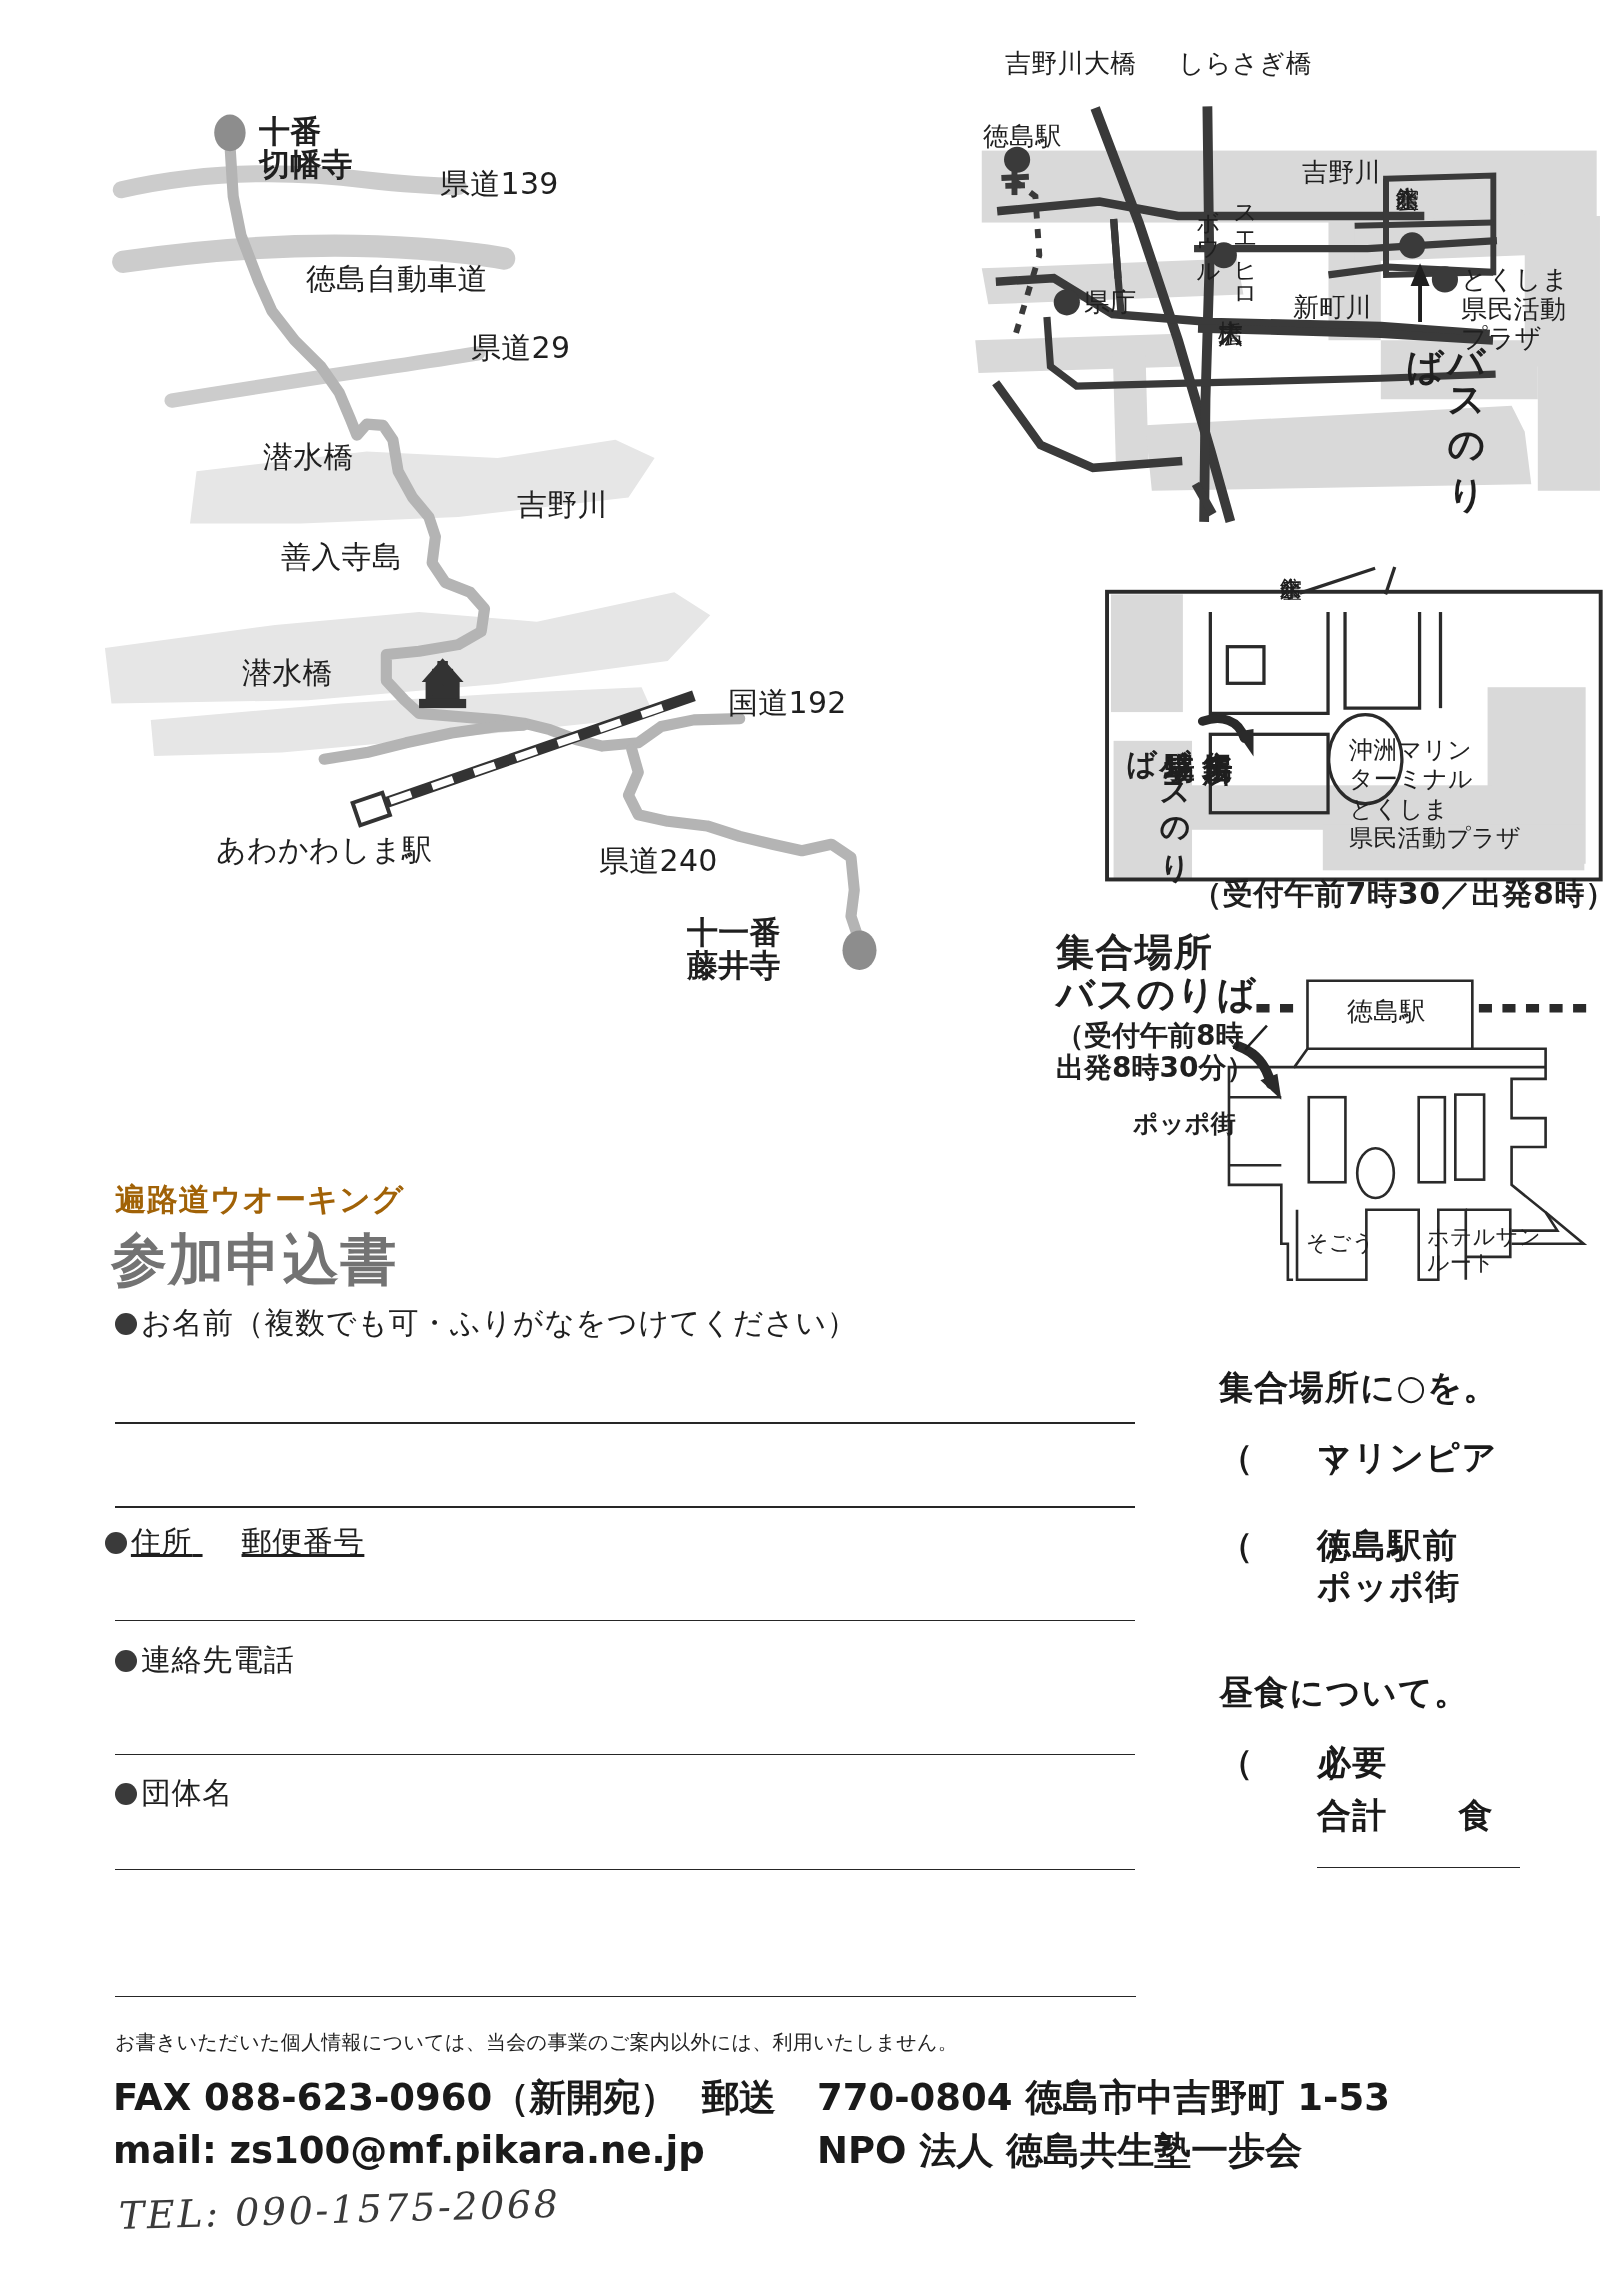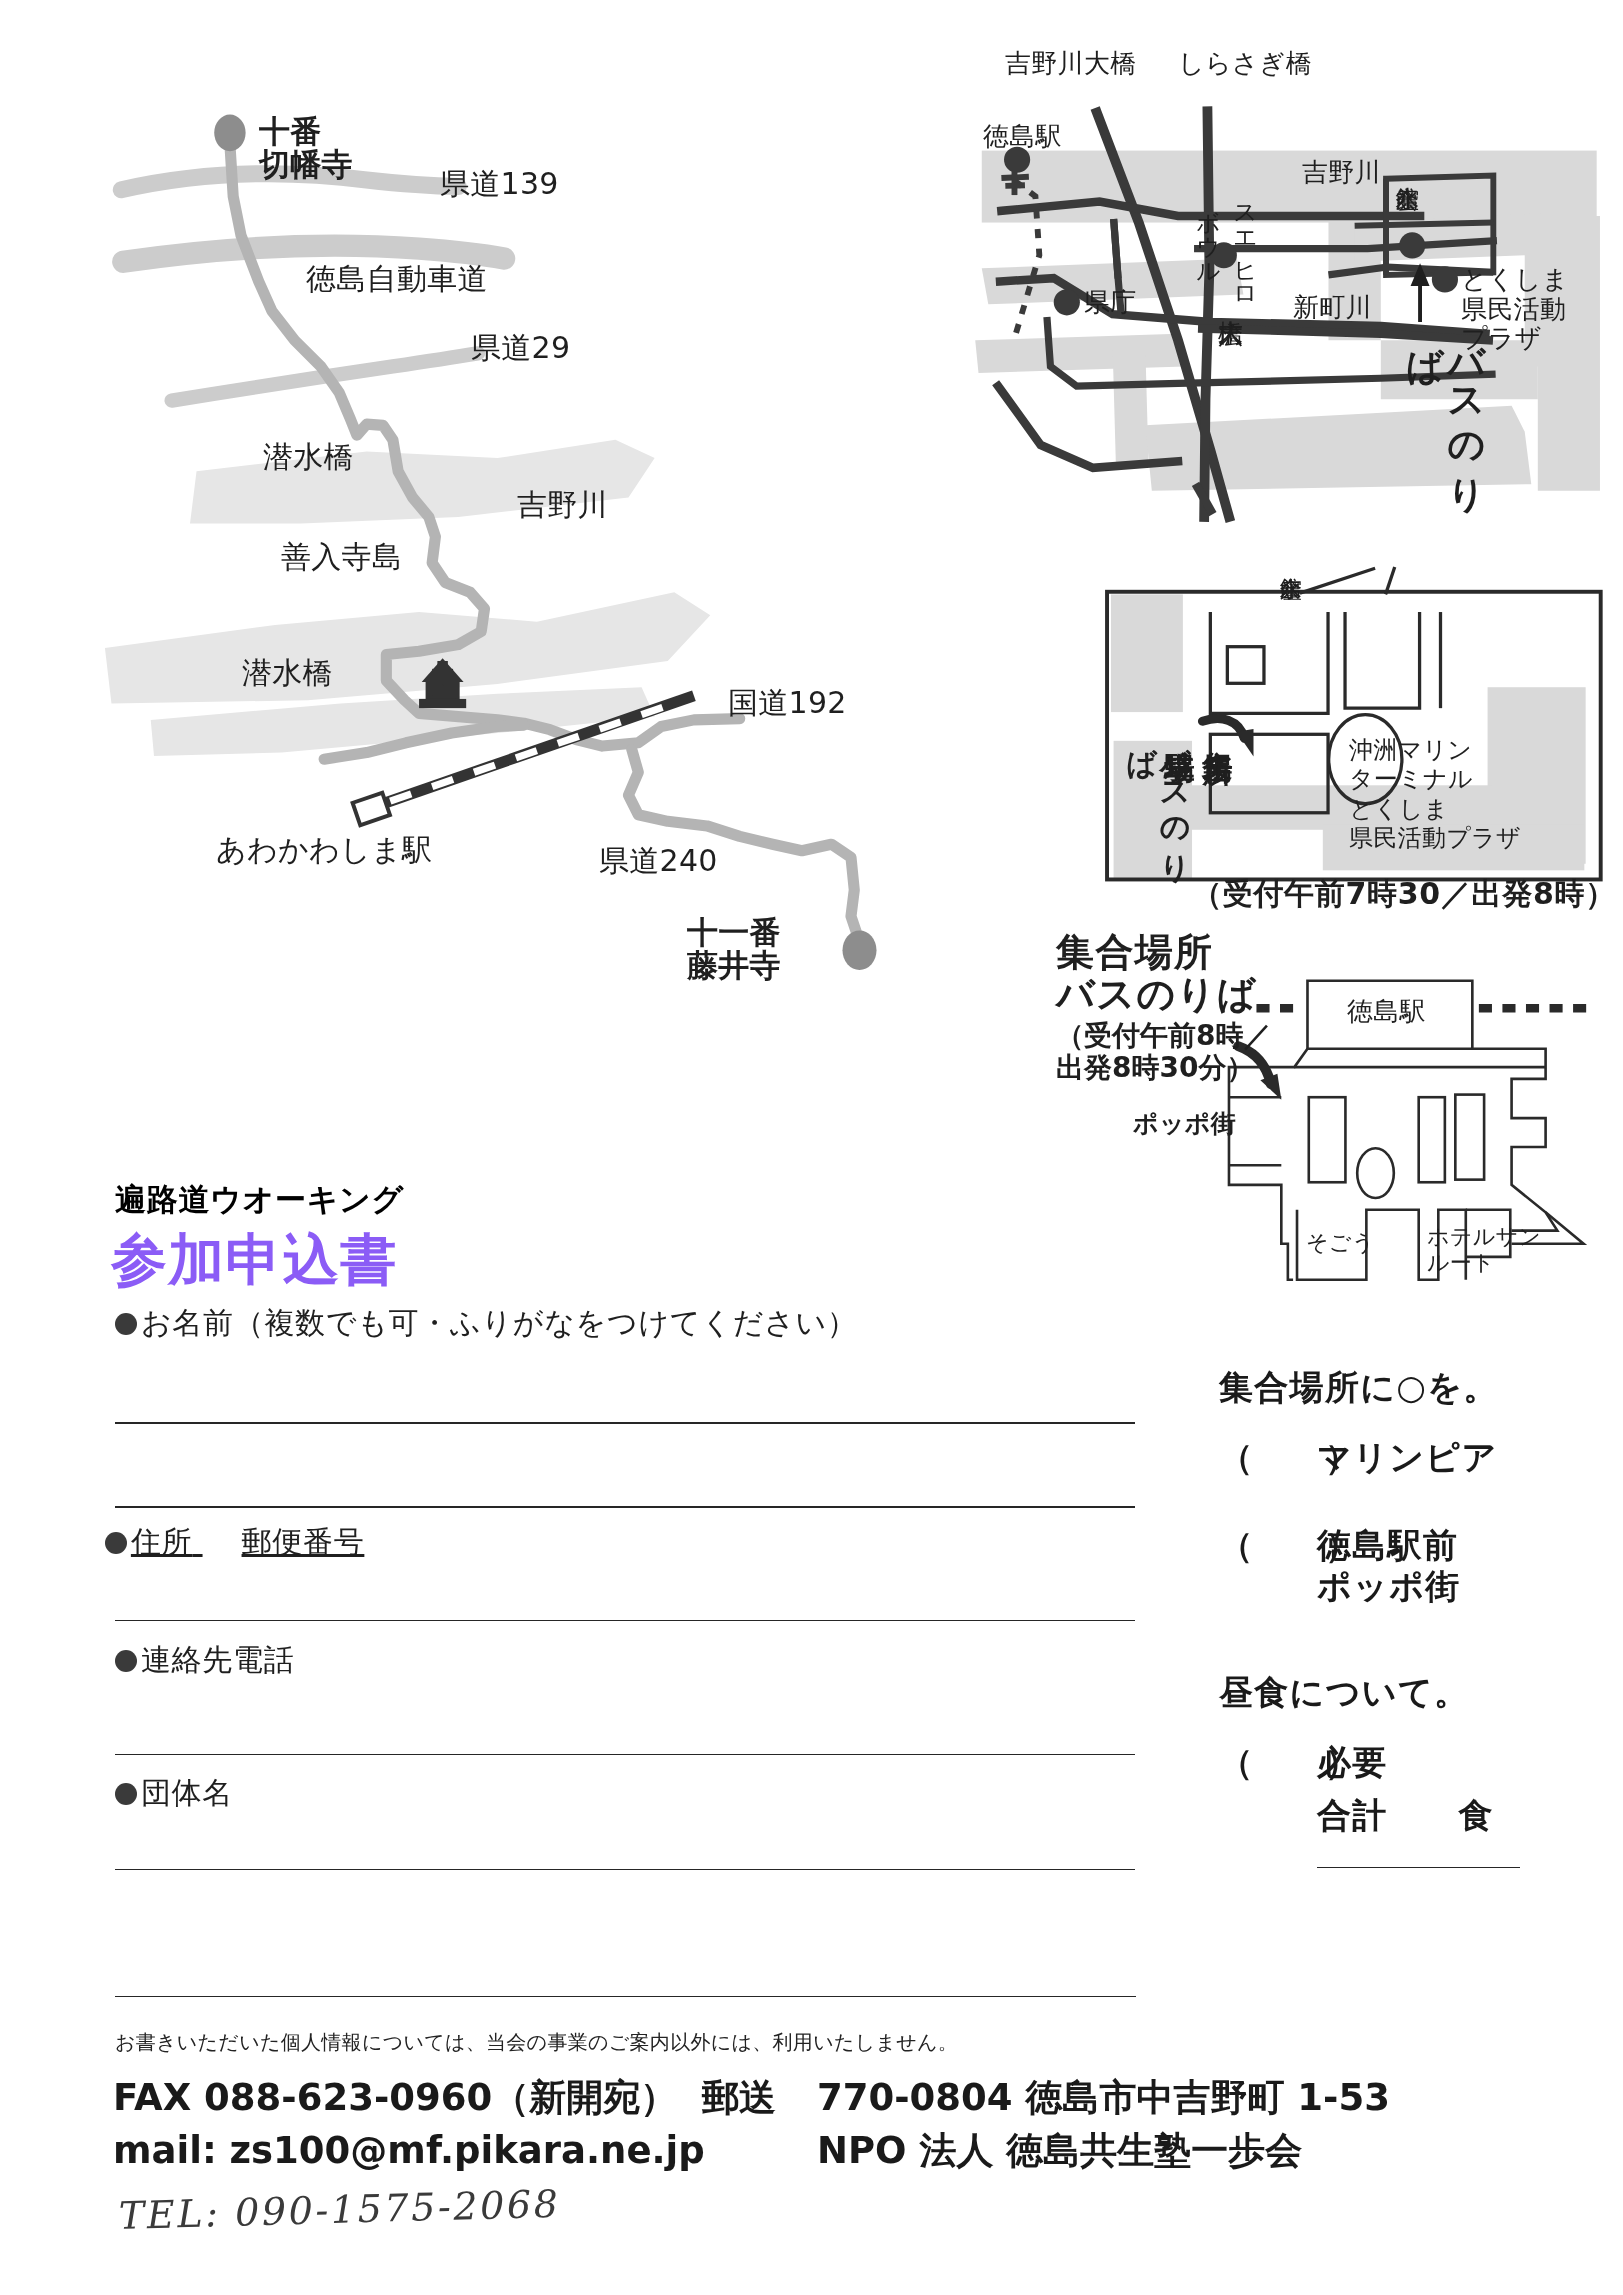--- a/index.html
+++ b/index.html
@@ -22,22 +22,22 @@
   #leftmap{left:0;top:0;width:969px;height:1178px;}
   #leftmap svg{position:absolute;left:0;top:0;}
 
   
   #citymap{left:962px;top:59px;width:661px;height:471px;}
   #termmap{left:1087px;top:563px;width:537px;height:340px;}
   #stnmap{left:1060px;top:969px;width:563px;height:314px;}
   #citymap svg,#termmap svg,#stnmap svg{position:absolute;left:0;top:0;}
 
   
-  .formtitle-sm{font-size:31px;font-weight:bold;letter-spacing:0.7px;color:#000000;}
-  .formtitle-lg{font-size:56px;font-weight:bold;letter-spacing:1.3px;color:#8b5cf6;}
+  .formtitle-sm{font-size:31px;font-weight:bold;letter-spacing:0.7px;color:#a16207;}
+  .formtitle-lg{font-size:56px;font-weight:bold;letter-spacing:1.3px;color:#737373;}
   .fieldlabel{font-size:30px;color:#1f1f1f;letter-spacing:0.7px;}
   .bullet{display:inline-block;width:22px;height:22px;border-radius:50%;
           background:#3a3a3a;vertical-align:-2px;margin-right:3.9px;}
   .rule{position:absolute;height:0;border-top:2px solid #262626;}
   .rule.thin{border-top-width:1.3px;}
 
   
   .choice-head{font-size:34px;font-weight:bold;letter-spacing:1.3px;color:#1a1a1a;}
   .choice-row{font-size:34px;font-weight:bold;letter-spacing:1.3px;color:#1a1a1a;line-height:1.22;}
   .paren{display:inline-block;width:98px;}

